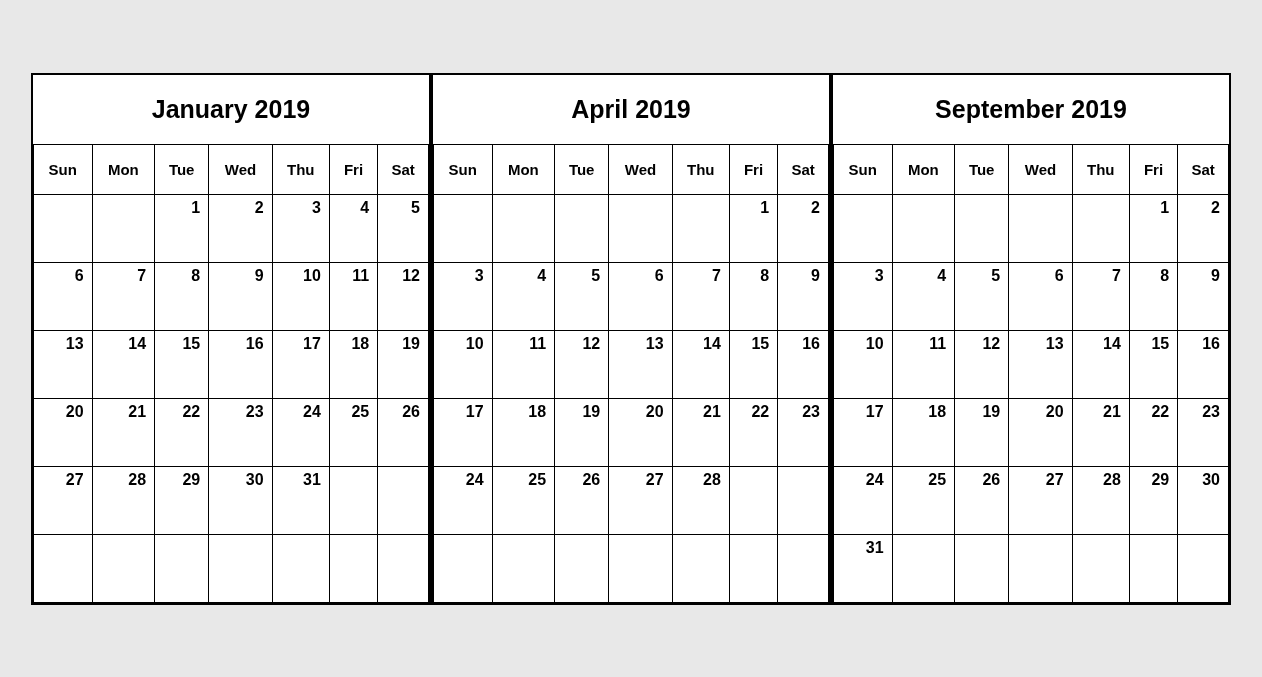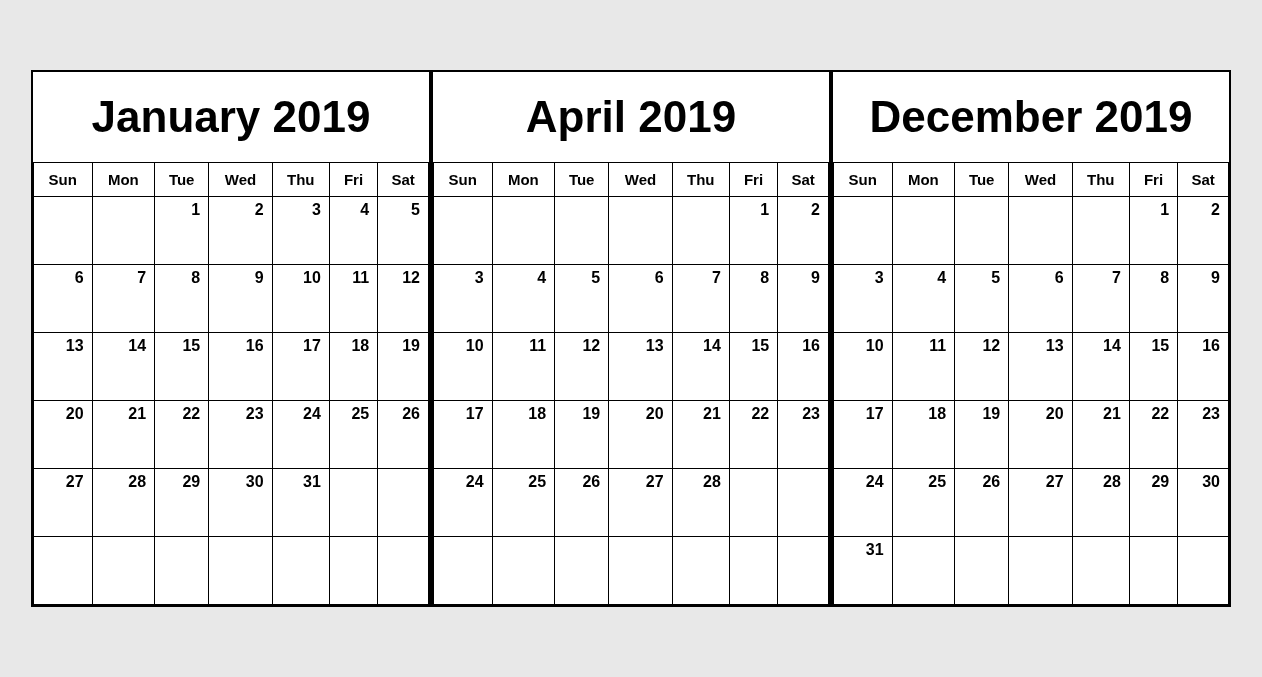--- a/index.html
+++ b/index.html
@@ -18,34 +18,34 @@
       background: #e8e8e8;
       padding: 10px;
     }
     .calendar {
       background: #fff;
       border: 2px solid #000;
       width: 400px;
     }
     .calendar-title {
       text-align: center;
-      font-size: 44px;
+      font-size: 25px;
       font-weight: bold;
       padding: 20px 10px 20px 10px;
     }
     .calendar table {
       width: 100%;
       border-collapse: collapse;
     }
     .calendar table th {
       border: 1px solid #000;
       text-align: center;
       font-size: 15px;
       font-weight: bold;
-      padding: 8px 4px;
+      padding: 16px 4px;
     }
     .calendar table td {
       border: 1px solid #000;
       text-align: right;
       vertical-align: top;
       padding: 4px 8px 4px 4px;
       height: 68px;
       font-size: 16px;
       font-weight: bold;
     }
@@ -195,21 +195,21 @@
             <td class="empty"></td>
             <td class="empty"></td>
             <td class="empty"></td>
             <td class="empty"></td>
             <td class="empty"></td>
           </tr>
         </tbody>
       </table>
     </div>
     <div class="calendar">
-      <div class="calendar-title">December 2019</div>
+      <div class="calendar-title">September 2019</div>
       <table>
         <thead>
           <tr>
             <th>Sun</th>
             <th>Mon</th>
             <th>Tue</th>
             <th>Wed</th>
             <th>Thu</th>
             <th>Fri</th>
             <th>Sat</th>

